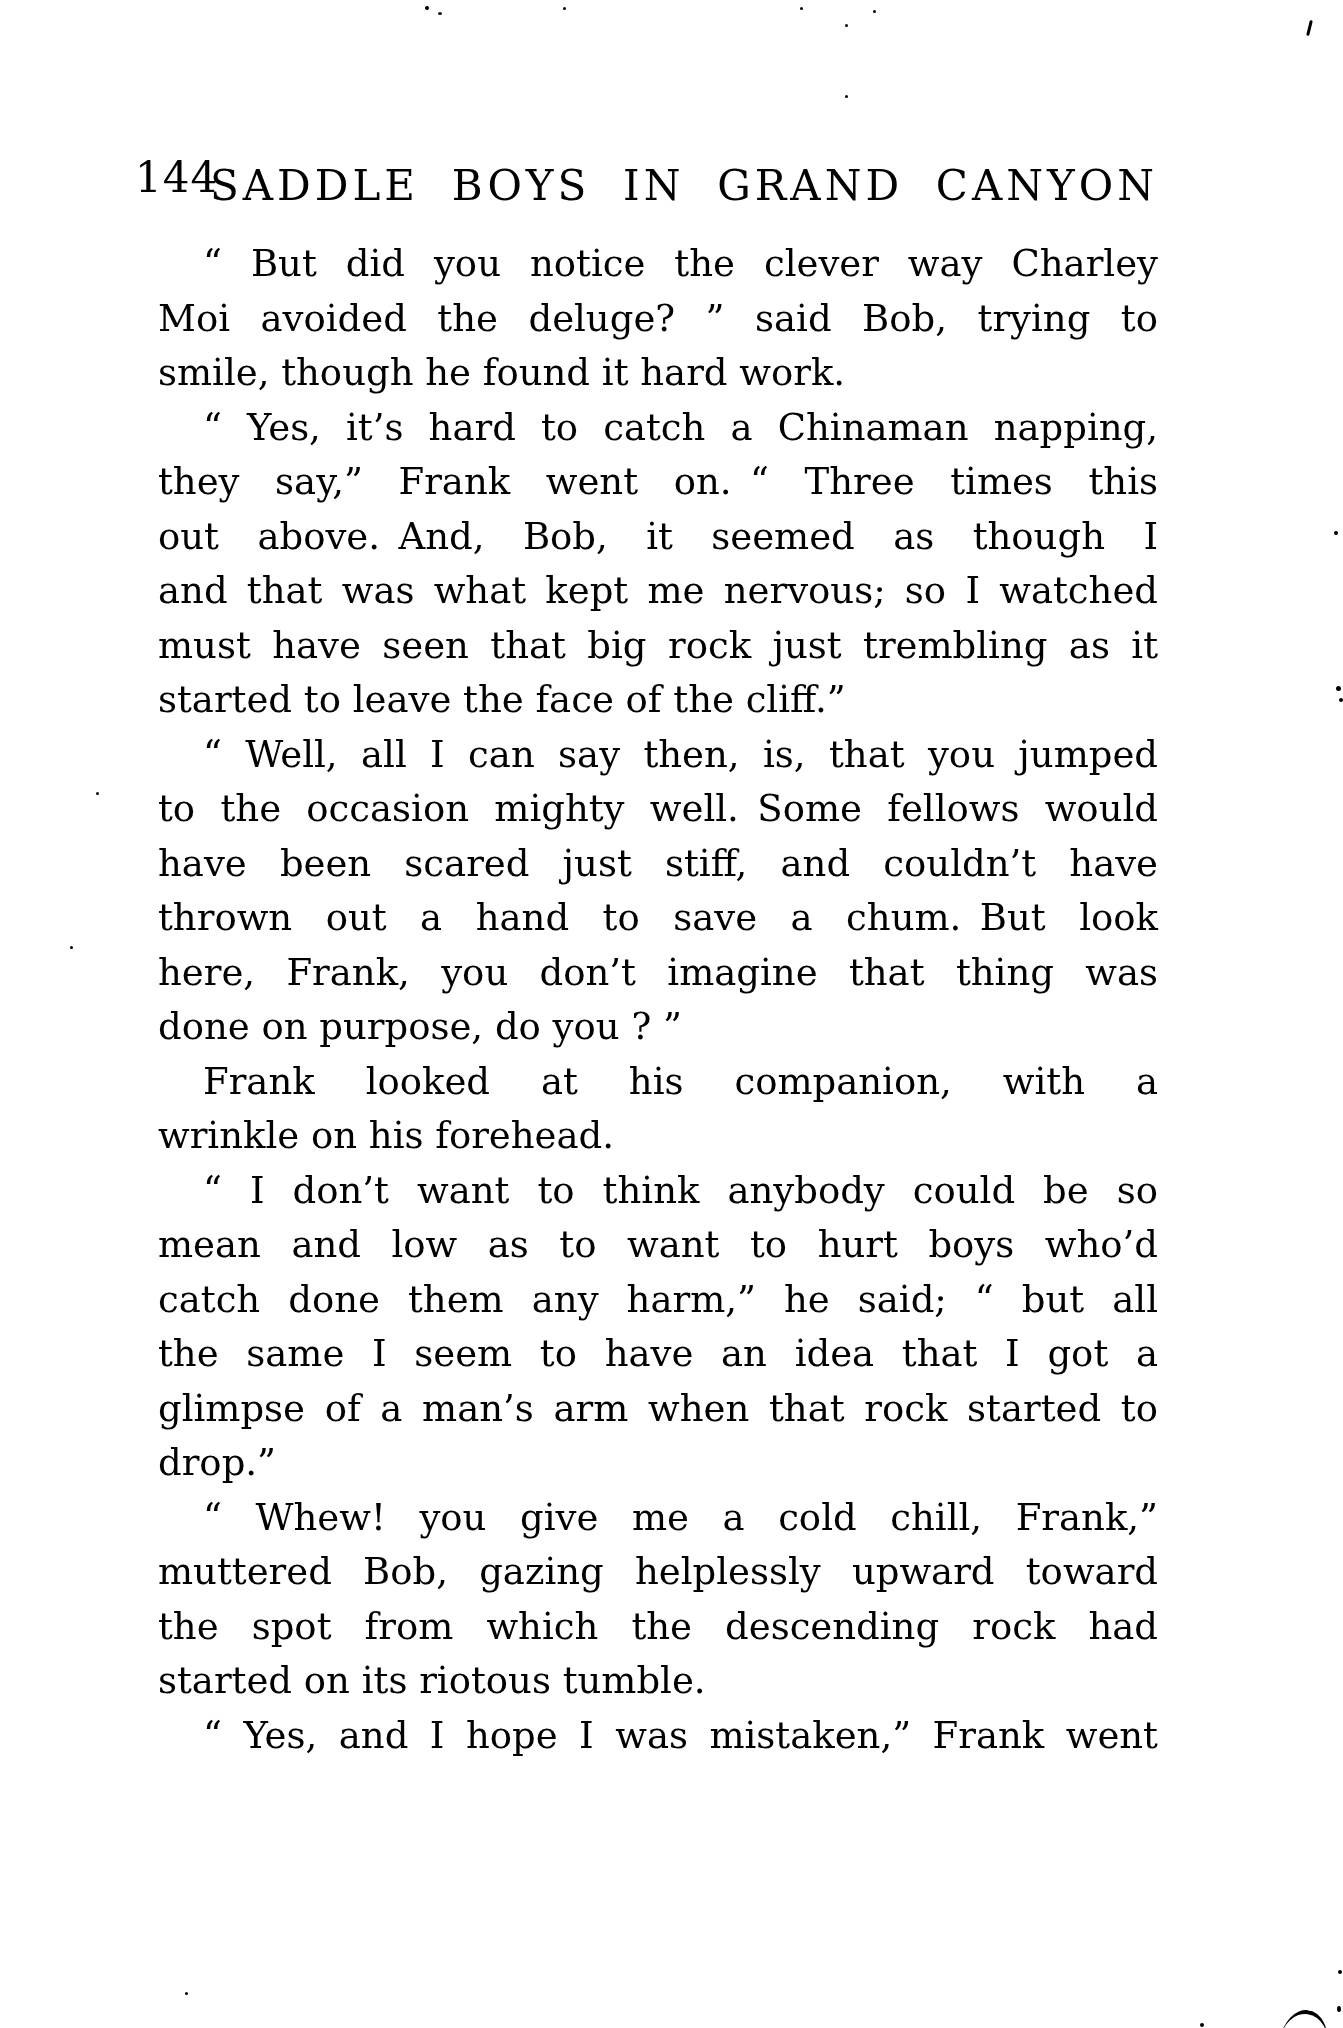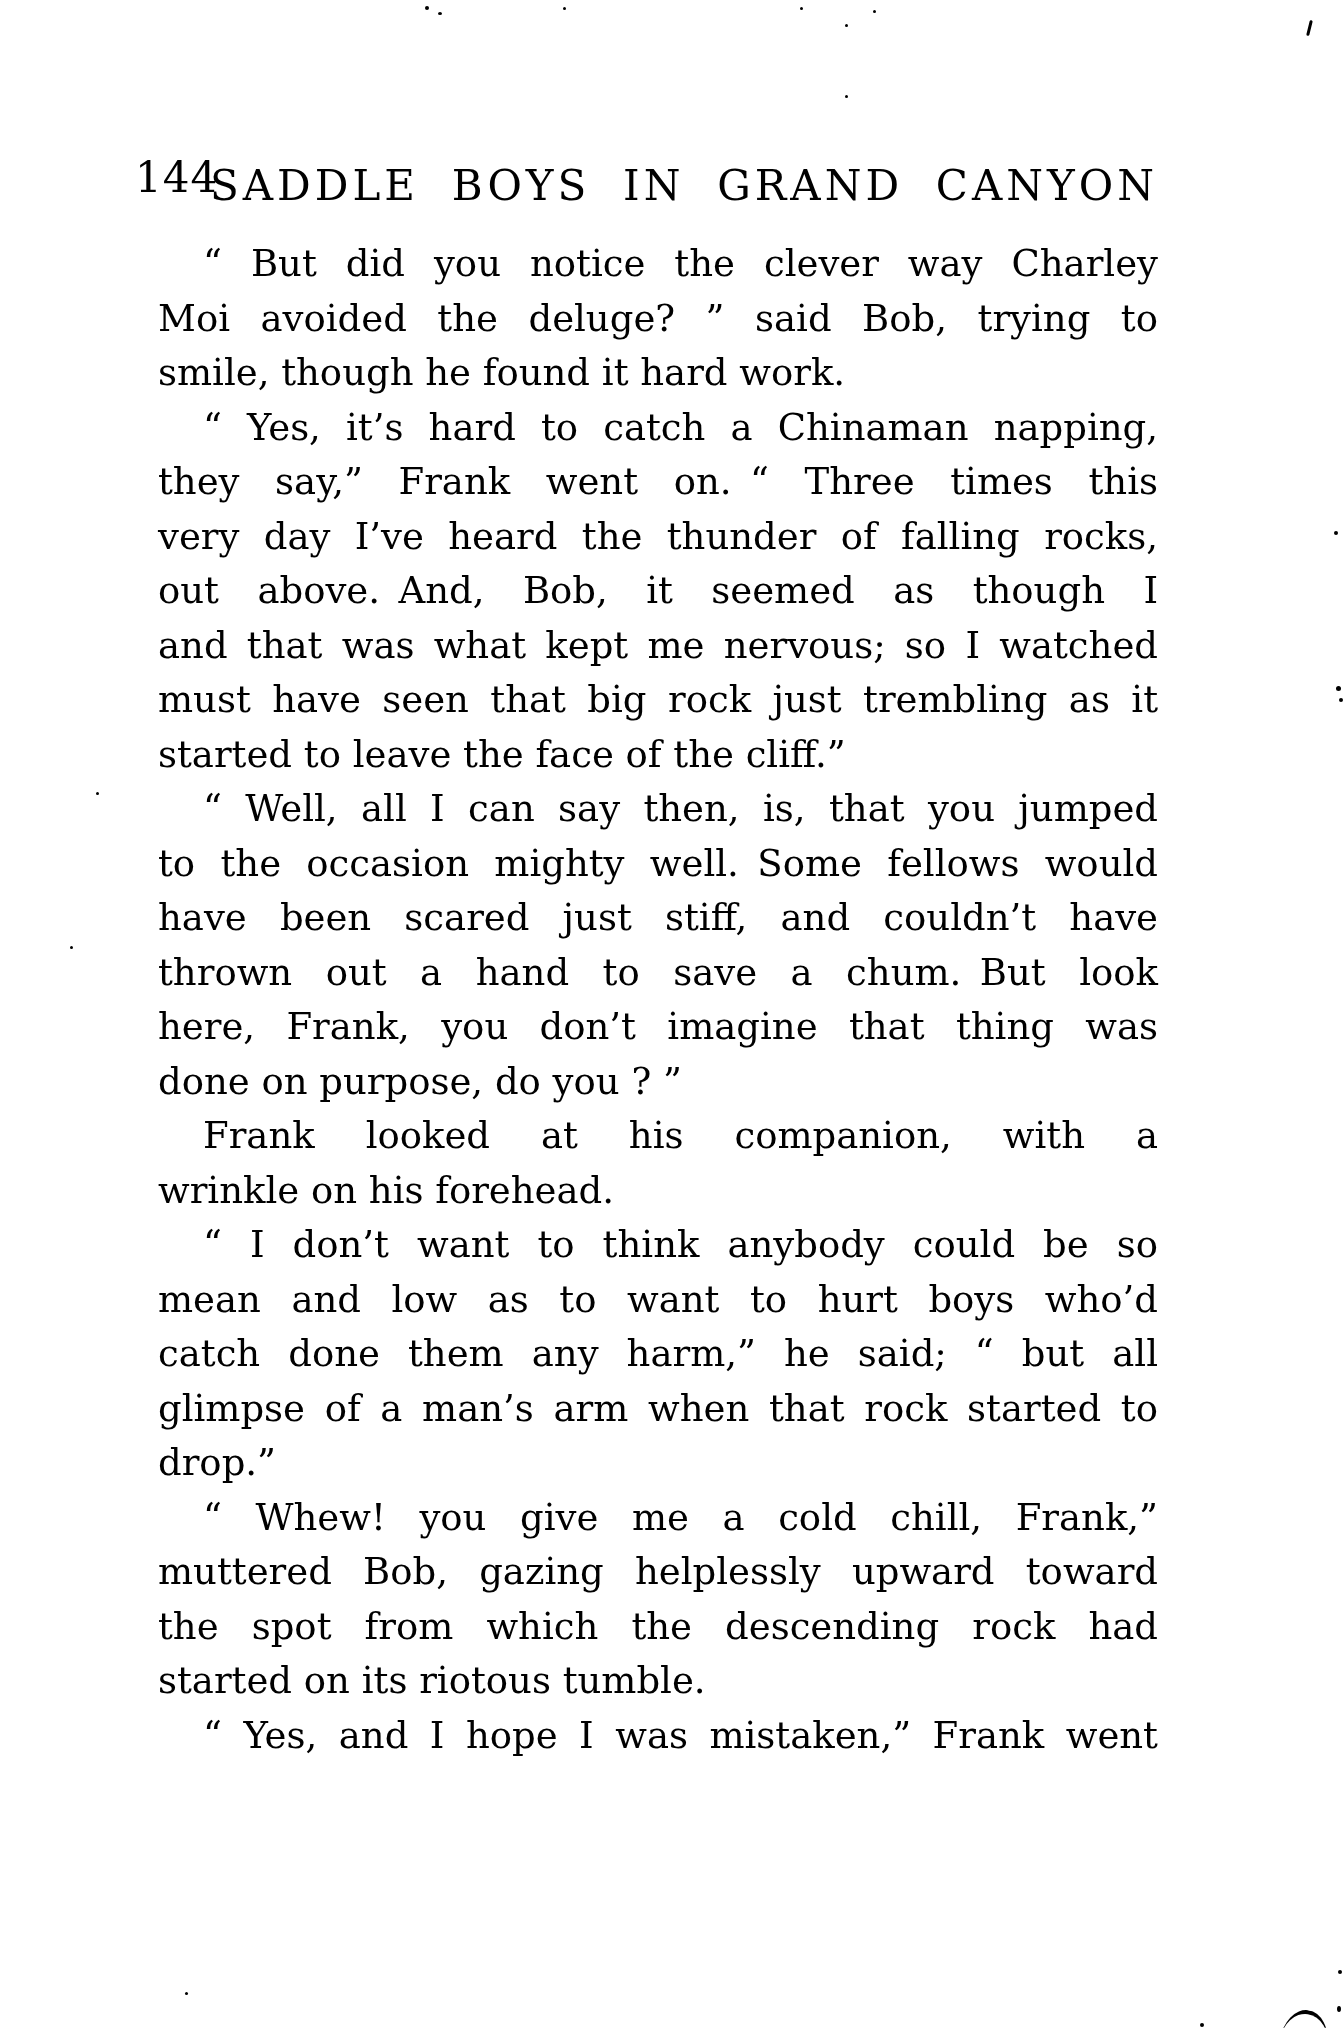--- a/index.html
+++ b/index.html
@@ -100,36 +100,36 @@
     <div class="page-number">144</div>
     <div class="running-title">SADDLE BOYS IN GRAND CANYON</div>
   </div>
 
   <div class="text-block">
       <div class="line indent just">“ But did you notice the clever way Charley</div>
       <div class="line just">Moi avoided the deluge? ” said Bob, trying to</div>
       <div class="line end">smile, though he found it hard work.</div>
       <div class="line indent just">“ Yes, it’s hard to catch a Chinaman napping,</div>
       <div class="line just">they say,” Frank went on. “ Three times this</div>
-      <div class="line just">very day I’ve heard the thunder of falling rocks,</div>
       <div class="line just">out above. And, Bob, it seemed as though I</div>
       <div class="line just">and that was what kept me nervous; so I watched</div>
       <div class="line just">must have seen that big rock just trembling as it</div>
       <div class="line end">started to leave the face of the cliff.”</div>
       <div class="line indent just">“ Well, all I can say then, is, that you jumped</div>
       <div class="line just">to the occasion mighty well. Some fellows would</div>
       <div class="line just">have been scared just stiff, and couldn’t have</div>
       <div class="line just">thrown out a hand to save a chum. But look</div>
       <div class="line just">here, Frank, you don’t imagine that thing was</div>
       <div class="line end">done on purpose, do you ? ”</div>
       <div class="line indent just">Frank looked at his companion, with a</div>
       <div class="line end">wrinkle on his forehead.</div>
       <div class="line indent just">“ I don’t want to think anybody could be so</div>
       <div class="line just">mean and low as to want to hurt boys who’d</div>
       <div class="line just">catch done them any harm,” he said; “ but all</div>
+      <div class="line just">the same I seem to have an idea that I got a</div>
       <div class="line just">glimpse of a man’s arm when that rock started to</div>
       <div class="line end">drop.”</div>
       <div class="line indent just">“ Whew! you give me a cold chill, Frank,”</div>
       <div class="line just">muttered Bob, gazing helplessly upward toward</div>
       <div class="line just">the spot from which the descending rock had</div>
       <div class="line end">started on its riotous tumble.</div>
       <div class="line indent just">“ Yes, and I hope I was mistaken,” Frank went</div>
     </div>
 
   <i class="speck" style="left:425px; top:6px;  width:4px; height:4px;"></i>

